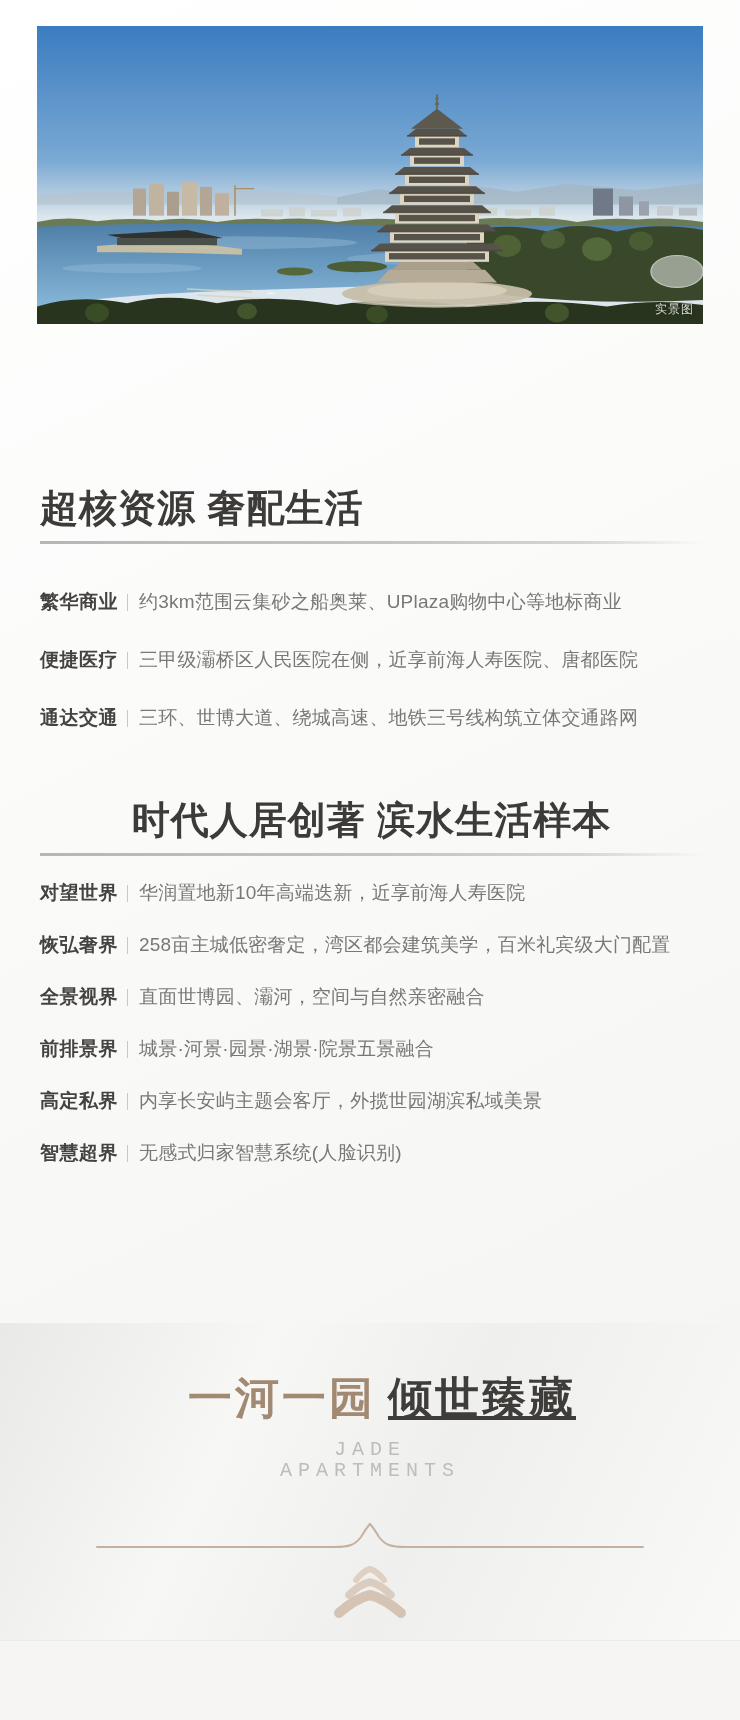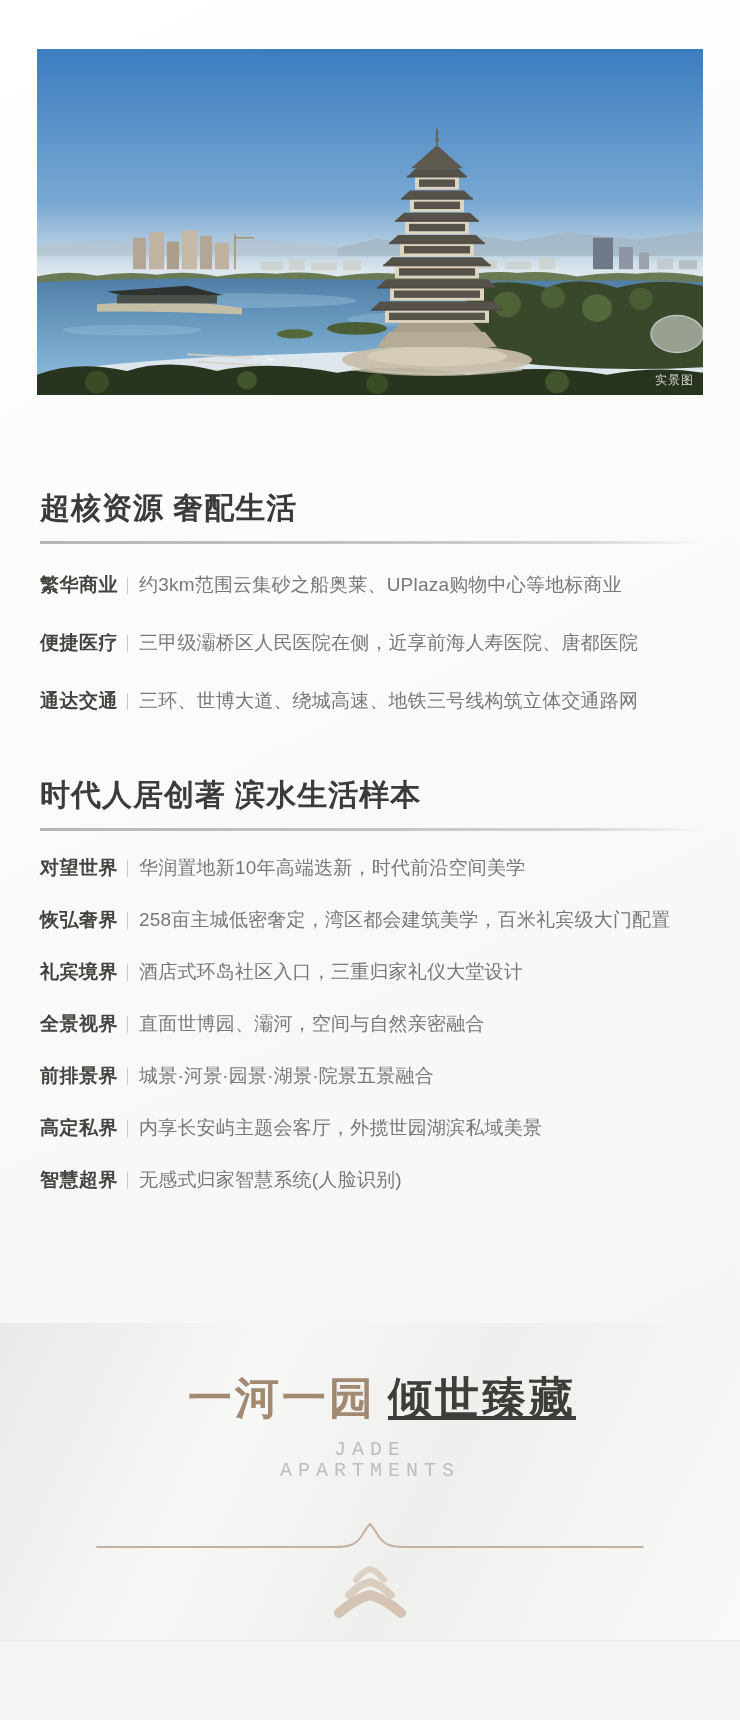--- a/index.html
+++ b/index.html
@@ -3,40 +3,40 @@
 <meta charset="utf-8">
 <style>
   html,body{margin:0;padding:0;}
   body{width:740px;height:1720px;overflow:hidden;background:#fff;}
   .page{
     position:relative;width:740px;height:1720px;
     background:linear-gradient(155deg,#ffffff 0%,#fbfbfa 35%,#f3f3f2 100%);
     font-family:"Liberation Sans","DejaVu Sans",sans-serif;
   }
   
-  .hero{position:absolute;left:37px;top:49px;width:666px;height:346px;overflow:hidden;}
+  .hero{position:absolute;left:37px;top:26px;width:666px;height:298px;overflow:hidden;}
   .hero svg{display:block;width:100%;height:100%;}
   .hero-watermark{
     position:absolute;right:9px;bottom:6px;
     font-size:12px;color:rgba(255,255,255,.82);letter-spacing:1px;
     text-shadow:0 0 3px rgba(0,0,0,.35);
   }
   
   .section{position:absolute;left:40px;width:663px;}
   .section-1{top:490px;}
-  .section-2{top:777px;}
+  .section-2{top:802px;text-align:center;}
   .section-title{
-    margin:0;font-size:30px;line-height:36px;font-weight:bold;
+    margin:0;font-size:38px;line-height:36px;font-weight:bold;
     color:#3d3b39;letter-spacing:1px;
   }
   .section-divider{
     margin-top:15px;height:3px;border:none;
     background:linear-gradient(90deg,#b7b6b5 0%,#c6c5c4 55%,#d6d5d4 82%,rgba(214,213,212,0) 100%);
   }
-  .rows-1{margin-top:28px;}
+  .rows-1{margin-top:45px;}
   .rows-2{margin-top:24px;}
   .feature-row{display:flex;align-items:flex-start;font-size:19px;line-height:26px;}
   .rows-1 .feature-row{margin-bottom:32px;}
   .rows-2 .feature-row{margin-bottom:26px;}
   .feature-label{flex:none;font-weight:bold;color:#454340;letter-spacing:.5px;}
   .feature-sep{flex:none;width:1px;height:17px;margin:5px 11px 0 9px;background:#c9c8c6;}
   .feature-desc{color:#7a7876;letter-spacing:.2px;}
   
   .footer{
     position:absolute;left:0;top:1323px;width:740px;height:397px;
@@ -225,31 +225,26 @@
       </div>
   </div>
 
   <div class="section section-2">
     <h2 class="section-title">时代人居创著 滨水生活样本</h2>
     <div class="section-divider"></div>
     <div class="rows rows-2">
         <div class="feature-row">
           <span class="feature-label">对望世界</span>
           <span class="feature-sep"></span>
-          <span class="feature-desc">华润置地新10年高端迭新，时代前沿空间美学</span>
+          <span class="feature-desc">华润置地新10年高端迭新，近享前海人寿医院</span>
         </div>
         <div class="feature-row">
           <span class="feature-label">恢弘奢界</span>
           <span class="feature-sep"></span>
           <span class="feature-desc">258亩主城低密奢定，湾区都会建筑美学，百米礼宾级大门配置</span>
-        </div>
-        <div class="feature-row">
-          <span class="feature-label">礼宾境界</span>
-          <span class="feature-sep"></span>
-          <span class="feature-desc">酒店式环岛社区入口，三重归家礼仪大堂设计</span>
         </div>
         <div class="feature-row">
           <span class="feature-label">全景视界</span>
           <span class="feature-sep"></span>
           <span class="feature-desc">直面世博园、灞河，空间与自然亲密融合</span>
         </div>
         <div class="feature-row">
           <span class="feature-label">前排景界</span>
           <span class="feature-sep"></span>
           <span class="feature-desc">城景·河景·园景·湖景·院景五景融合</span>

